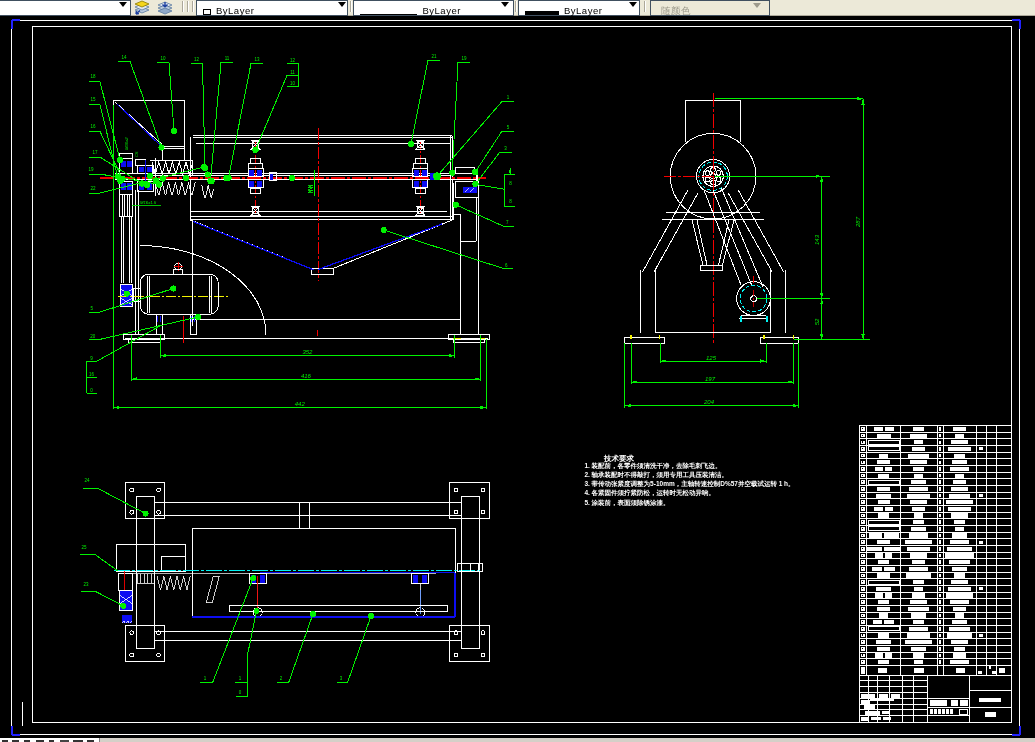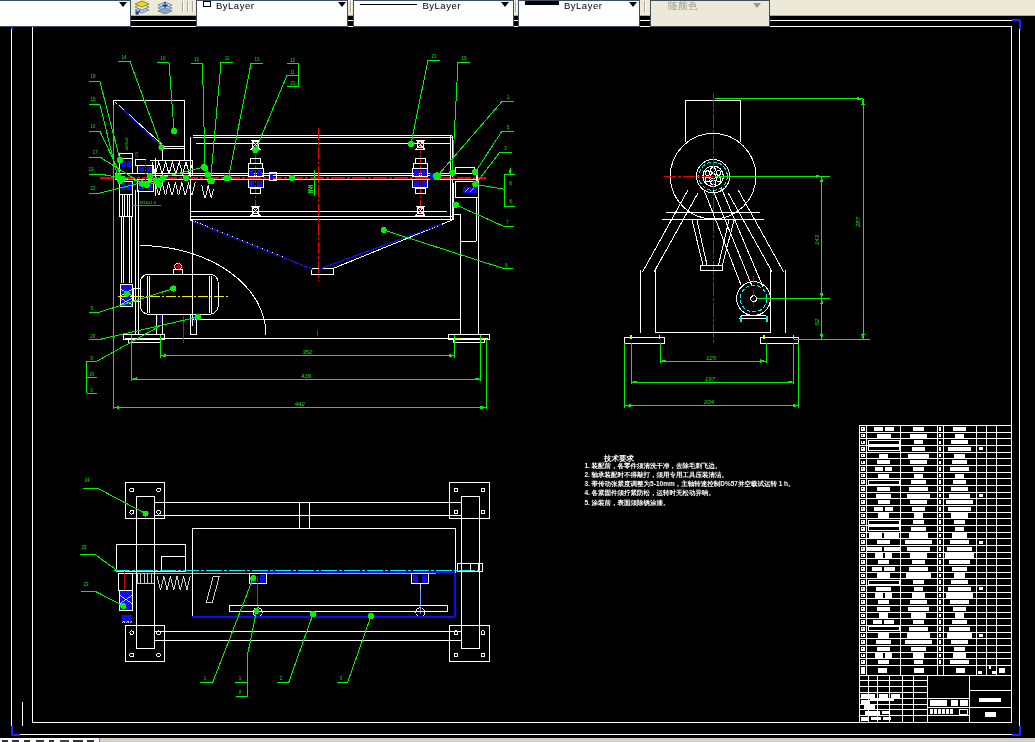--- a/index.html
+++ b/index.html
@@ -1,16 +1,16 @@
 <!DOCTYPE html>
 <html><head><meta charset="utf-8"><style>
 *{margin:0;padding:0;box-sizing:border-box}
 html,body{width:1035px;height:742px;overflow:hidden;background:#000;font-family:"Liberation Sans",sans-serif}
 #tb{position:absolute;left:0;top:0;width:1035px;height:16px;background:#ece9d8;border-bottom:1px solid #aca899;z-index:5}
-#tb .fld{position:absolute;top:0;height:27px;background:#fff;border:1px solid #405060;display:flex;align-items:flex-start;padding-left:6px;font-size:10px;color:#000}
+#tb .fld{position:absolute;top:0;height:16px;background:#fff;border:1px solid #405060;display:flex;align-items:flex-end;padding-left:6px;font-size:10px;color:#000}
 #tb .t{font-size:9.5px;line-height:9.5px;color:#000;margin-left:5px;letter-spacing:0.5px}
 #tb .chip{display:inline-block}
 #tb .arr{position:absolute;width:0;height:0;border-left:4px solid transparent;border-right:4px solid transparent;border-top:5px solid #000;z-index:6}
 #tb .sep{position:absolute;top:1px;height:11px;width:2px;border-left:1px solid #aca899;border-right:1px solid #fff}
 #tb .icon{position:absolute;top:0;width:20px;height:15px}
 #sb{position:absolute;left:0;top:738px;width:1035px;height:4px;background:#d4d0c8;z-index:5}
 #sb .fr{position:absolute;top:1.5px;height:2.5px;background:#333}
 text{white-space:pre}
 </style></head>
 <body>
@@ -891,21 +891,21 @@
  </div>
  <div class="arr" style="left:501px;top:2px"></div>
  <div class="sep" style="left:515px"></div>
  <div class="fld" style="left:518px;width:122px">
    <span class="chip" style="background:#000;width:34px;height:4px"></span>
    <span class="t" style="margin-left:5px">ByLayer</span>
  </div>
  <div class="arr" style="left:629px;top:2px"></div>
  <div class="sep" style="left:644px"></div>
  <div class="fld" style="left:650px;width:120px;background:#ece9d8;color:#9c9a8c">
-   <span class="t" style="color:#9c9a8c;margin-left:11px">随颜色</span>
+   <span class="t" style="color:#9c9a8c;margin-left:4px">随颜色</span>
  </div>
  <div class="arr" style="left:753px;top:3px;border-top-color:#9c9a8c"></div>
 </div>
 
 <div id="sb">
   <div style="position:absolute;left:0;top:0;width:99px;height:4px;background:#fff"></div>
   <div class="fr" style="left:2px;width:6px"></div>
   <div class="fr" style="left:12px;width:7px"></div>
   <div class="fr" style="left:24px;width:6px"></div>
   <div class="fr" style="left:36px;width:8px"></div>

